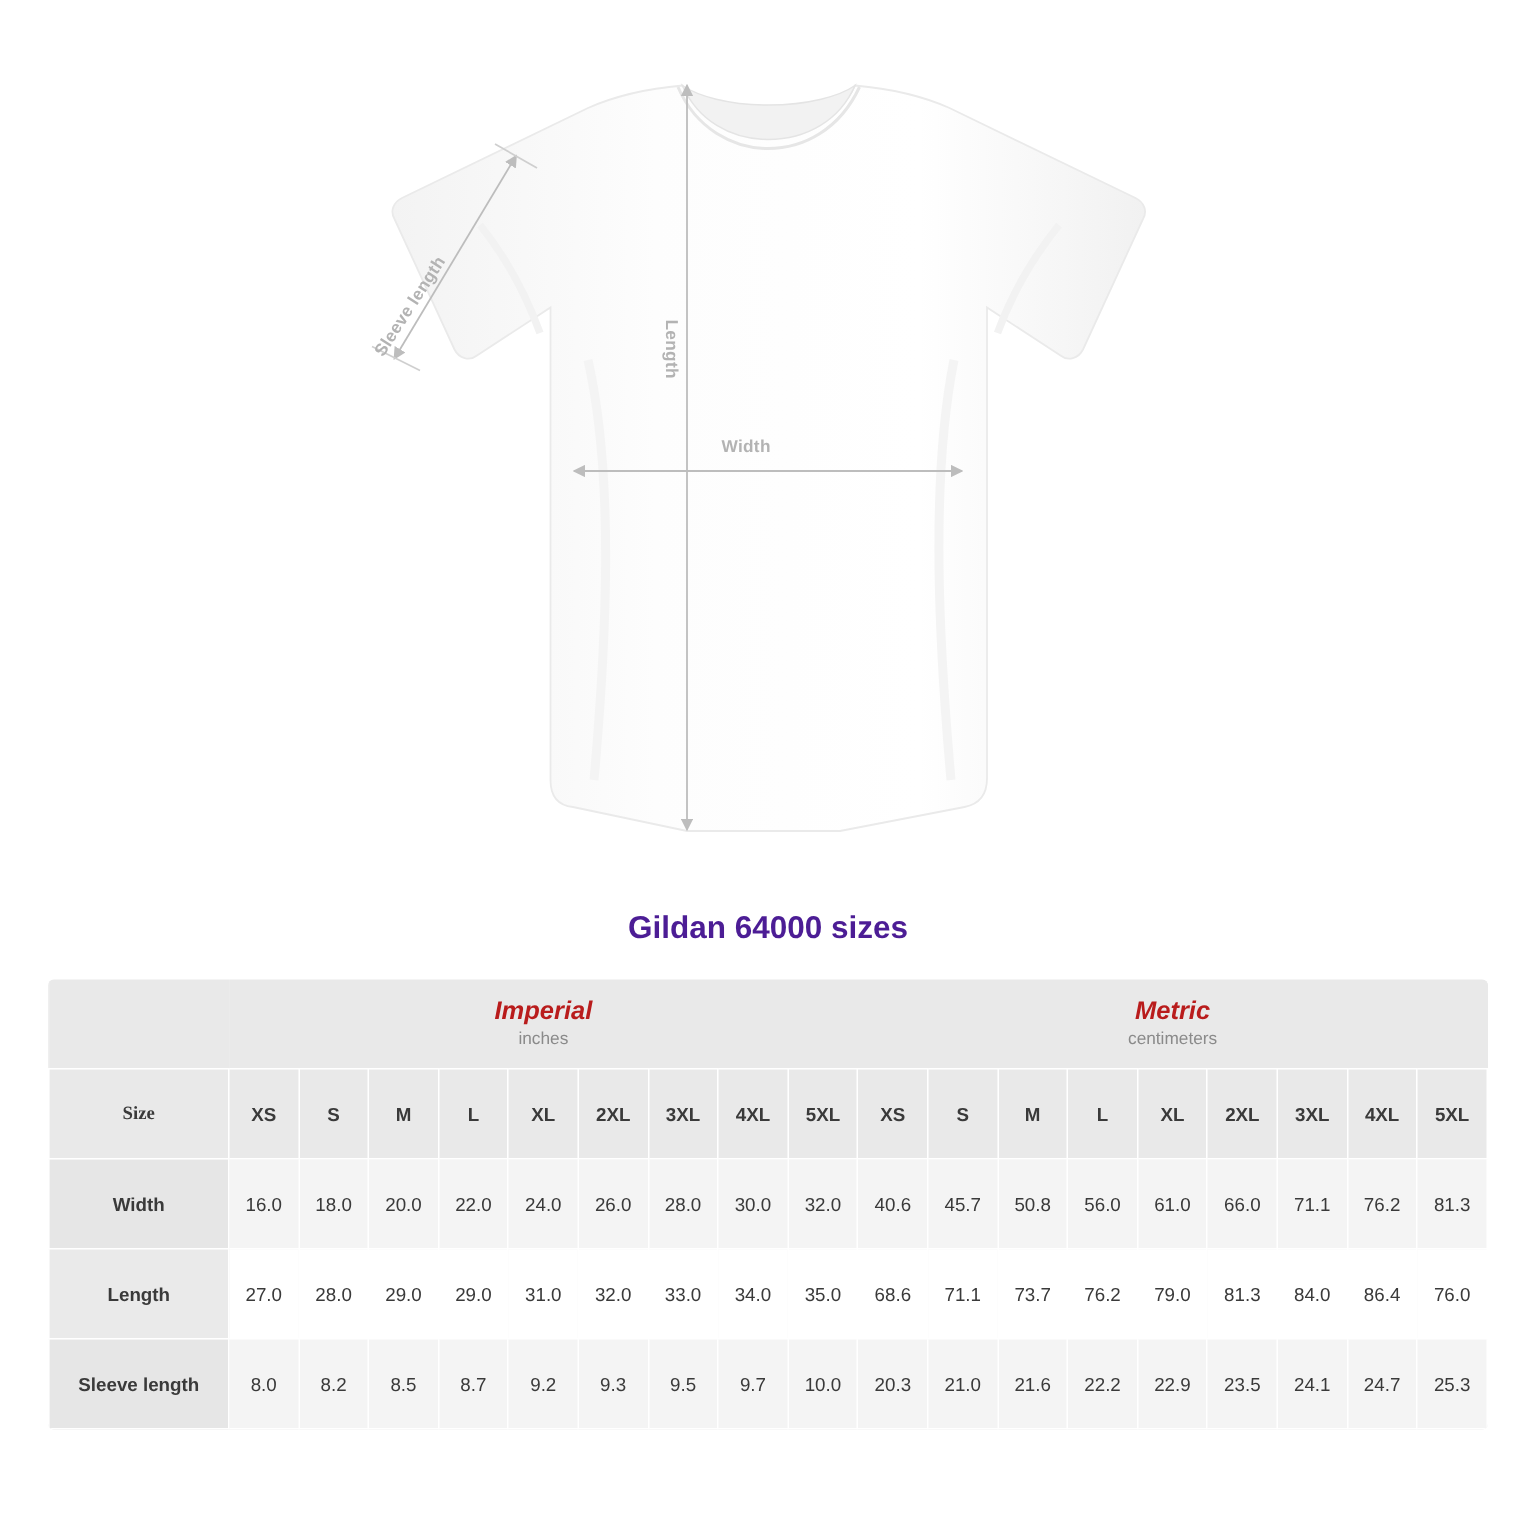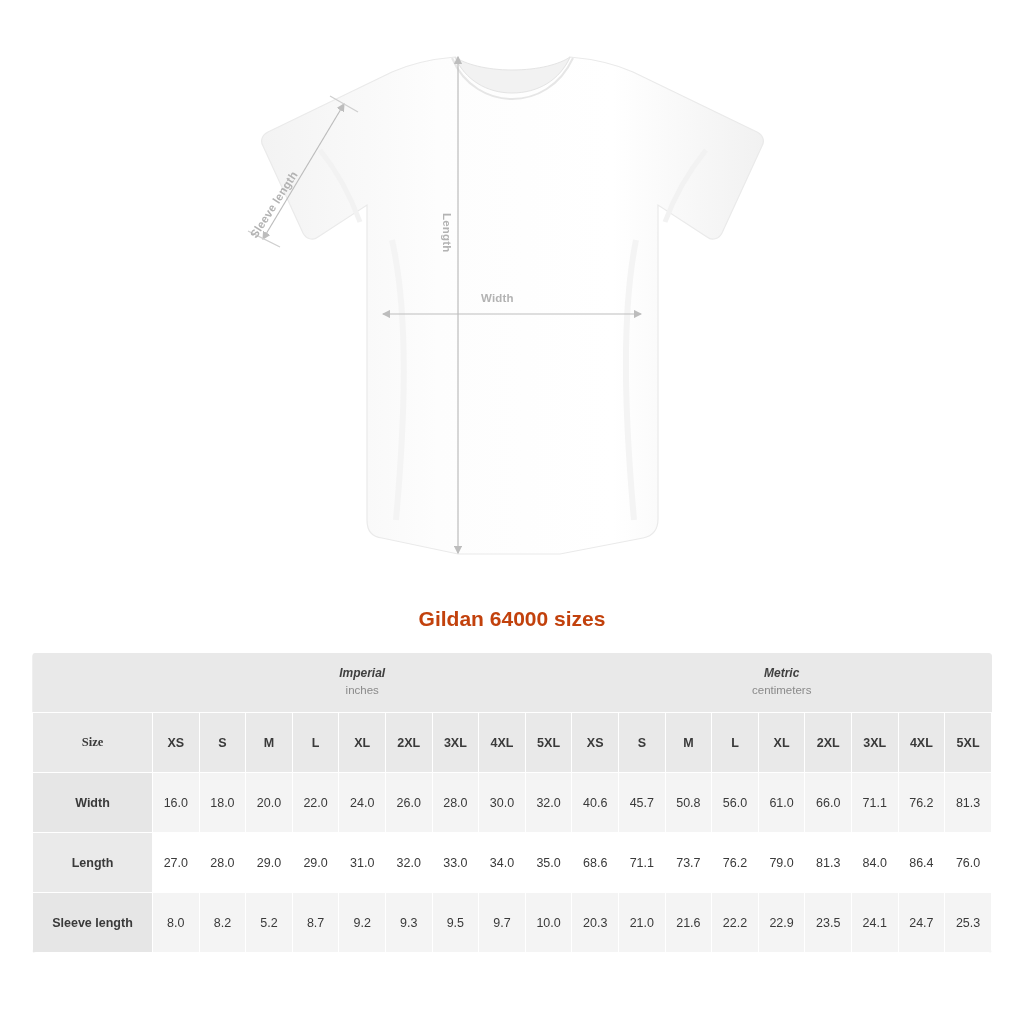--- a/index.html
+++ b/index.html
@@ -63,21 +63,21 @@
   }
 
   
   .title-block {
     text-align: center;
     margin-top: 22px;
   }
   .chart-title {
     font-size: 21px;
     font-weight: bold;
-    color: #c2410c;
+    color: #4c1d95;
     margin: 0;
   }
   .chart-note {
     font-size: 12.5px;
     font-style: italic;
     color: #6f6f6f;
     margin: 14px 0 0 0;
   }
 
   
@@ -100,24 +100,24 @@
     padding: 0;
     height: 59px;
     vertical-align: middle;
   }
   .unit-head {
     background: #e9e9e9;
     border: none !important;
     height: 72px;
   }
   .unit-head .unit-name {
-    font-size: 12px;
+    font-size: 17px;
     font-style: italic;
     font-weight: bold;
-    color: #404040;
+    color: #b91c1c;
     display: block;
     line-height: 1.25;
   }
   .unit-head .unit-sub {
     font-size: 11.5px;
     color: #8a8a8a;
     display: block;
     line-height: 1.6;
   }
   .corner-cell {
@@ -303,21 +303,21 @@
         <td class="val">81.3</td>
         <td class="val">84.0</td>
         <td class="val">86.4</td>
         <td class="val">76.0</td>
       </tr>
 
       <tr class="row-b">
         <td class="row-head">Sleeve length</td>
         <td class="val">8.0</td>
         <td class="val">8.2</td>
-        <td class="val">5.2</td>
+        <td class="val">8.5</td>
         <td class="val">8.7</td>
         <td class="val">9.2</td>
         <td class="val">9.3</td>
         <td class="val">9.5</td>
         <td class="val">9.7</td>
         <td class="val">10.0</td>
         <td class="val">20.3</td>
         <td class="val">21.0</td>
         <td class="val">21.6</td>
         <td class="val">22.2</td>

